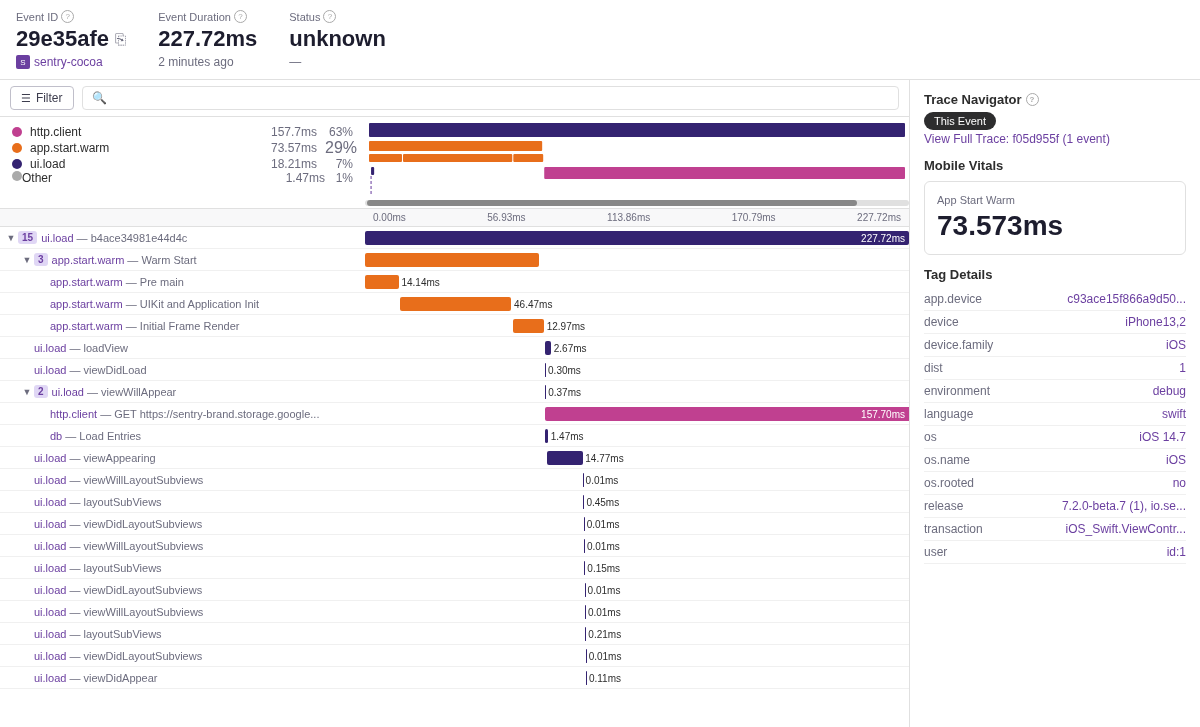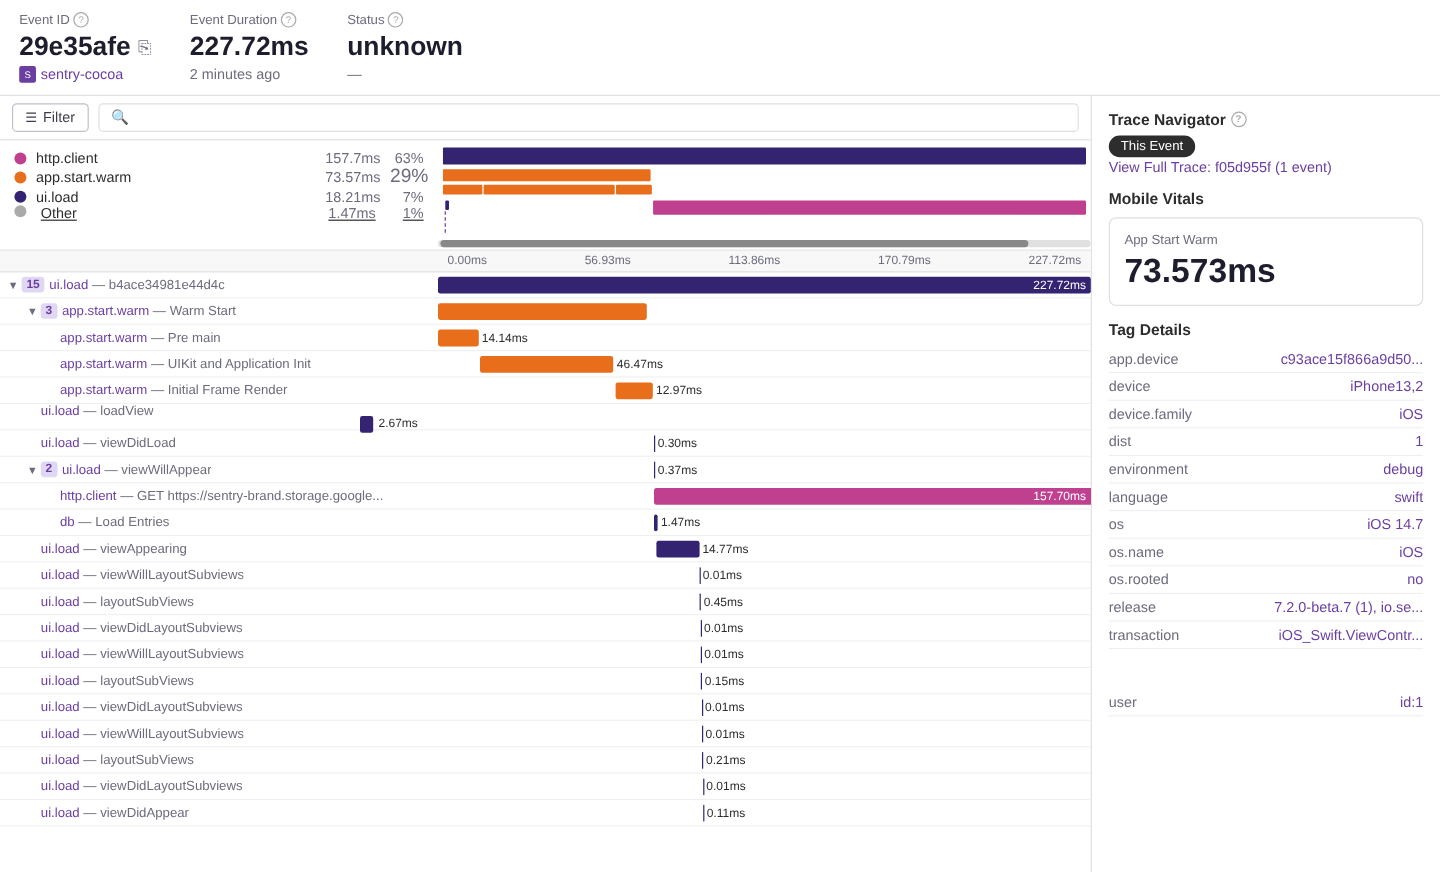--- a/index.html
+++ b/index.html
@@ -72,21 +72,21 @@
     <span style="flex:1;font-size:12px;color:#2d2d2d;">app.start.warm</span>
     <span style="font-size:12px;color:#6c6c7e;width:56px;text-align:right;">73.57ms</span>
     <span style="font-size:16px;color:#6c6c7e;width:28px;text-align:right;">29%</span>
   </div>
             <div style="display: flex; align-items: center; gap: 8px;">
     <span style="width:10px;height:10px;border-radius:50%;background:#342371;flex-shrink:0;"></span>
     <span style="flex:1;font-size:12px;color:#2d2d2d;">ui.load</span>
     <span style="font-size:12px;color:#6c6c7e;width:56px;text-align:right;">18.21ms</span>
     <span style="font-size:12px;color:#6c6c7e;width:28px;text-align:right;">7%</span>
   </div>
-            <div style="display: flex; gap: 12px; text-decoration: underline;">
+            <div style="display: flex; gap: 0;">
     <span style="width:10px;height:10px;border-radius:50%;background:#aaa;flex-shrink:0;"></span>
     <span style="flex:1;font-size:12px;color:#2d2d2d;">Other</span>
     <span style="font-size:12px;color:#6c6c7e;width:56px;text-align:right;">1.47ms</span>
     <span style="font-size:12px;color:#6c6c7e;width:28px;text-align:right;">1%</span>
   </div>
           </div>
       </div>
       <div style="flex:1;padding:4px 4px;position:relative;">
         <svg width="100%" height="80" viewBox="0 0 520 80" preserveAspectRatio="none">
 
@@ -167,21 +167,21 @@
           <div style="width: 365px; flex-shrink: 0; display: flex; align-items: center; padding: 0px 4px; overflow: hidden;">
             <span style="width: 32px; flex-shrink: 0;"></span>
             <span style="width: 14px; flex-shrink: 0;"></span>
             <span style="font-size: 11px; white-space: nowrap; overflow: hidden; text-overflow: ellipsis;"><span style="color:#6b3fa0;">app.start.warm</span><span style="color:#6c6c7e;"> — Initial Frame Render</span></span>
           </div>
           <div style="flex: 1 1 0%; position: relative; height: 22px; display: flex; align-items: center;">
             <div style="position: absolute; height: 14px; border-radius: 2px; top: 50%; transform: translateY(-50%); left: 27.2%; width: 5.7%; background: rgb(232, 110, 27);"></div>
             <span style="position: absolute; font-size: 10px; color: rgb(45, 45, 45); white-space: nowrap; left: 33.4%;">12.97ms</span>
           </div>
         </div>
-        <div style="display: flex; height: 22px; border-bottom: 1px solid rgb(240, 240, 240); cursor: pointer; flex-direction: column;">
+        <div style="display: flex; height: 22px; border-bottom: 1px solid rgb(240, 240, 240); cursor: pointer;">
           <div style="width: 365px; flex-shrink: 0; display: flex; align-items: center; padding: 0px 4px; overflow: hidden;">
             <span style="width: 16px; flex-shrink: 0;"></span>
             <span style="width: 14px; flex-shrink: 0;"></span>
             <span style="font-size: 11px; white-space: nowrap; overflow: hidden; text-overflow: ellipsis;"><span style="color:#6b3fa0;">ui.load</span><span style="color:#6c6c7e;"> — loadView</span></span>
           </div>
           <div style="flex: 1 1 0%; position: relative; height: 22px; display: flex; align-items: center;">
             <div style="position: absolute; height: 14px; border-radius: 2px; top: 50%; transform: translateY(-50%); left: 33%; width: 1.2%; background: rgb(52, 35, 113);"></div>
             <span style="position: absolute; font-size: 10px; color: rgb(45, 45, 45); white-space: nowrap; left: 34.7%;">2.67ms</span>
           </div>
         </div>
@@ -415,21 +415,21 @@
     <span style="font-size:12px;color:#6b3fa0;text-align:right;max-width:160px;overflow:hidden;text-overflow:ellipsis;white-space:nowrap;cursor:pointer;">no</span>
   </div>
           <div style="display: flex; align-items: center; padding: 4px 0px; border-bottom: 1px solid rgb(240, 240, 240);">
     <span style="flex:1;font-size:12px;color:#6c6c7e;">release</span>
     <span style="font-size:12px;color:#6b3fa0;text-align:right;max-width:160px;overflow:hidden;text-overflow:ellipsis;white-space:nowrap;cursor:pointer;">7.2.0-beta.7 (1), io.se...</span>
   </div>
           <div style="display: flex; align-items: center; padding: 4px 0px; border-bottom: 1px solid rgb(240, 240, 240);">
     <span style="flex:1;font-size:12px;color:#6c6c7e;">transaction</span>
     <span style="font-size:12px;color:#6b3fa0;text-align:right;max-width:160px;overflow:hidden;text-overflow:ellipsis;white-space:nowrap;cursor:pointer;">iOS_Swift.ViewContr...</span>
   </div>
-          <div style="display: flex; align-items: center; padding: 4px 0px; border-bottom: 1px solid rgb(240, 240, 240); margin-top: 33px;">
+          <div style="display: flex; align-items: center; padding: 4px 0px; border-bottom: 1px solid rgb(240, 240, 240);">
     <span style="flex:1;font-size:12px;color:#6c6c7e;">user</span>
     <span style="font-size:12px;color:#6b3fa0;text-align:right;max-width:160px;overflow:hidden;text-overflow:ellipsis;white-space:nowrap;cursor:pointer;">id:1</span>
   </div>
         </div>
     </div>
 
   </div>
 </div>
 
 </body></html>

